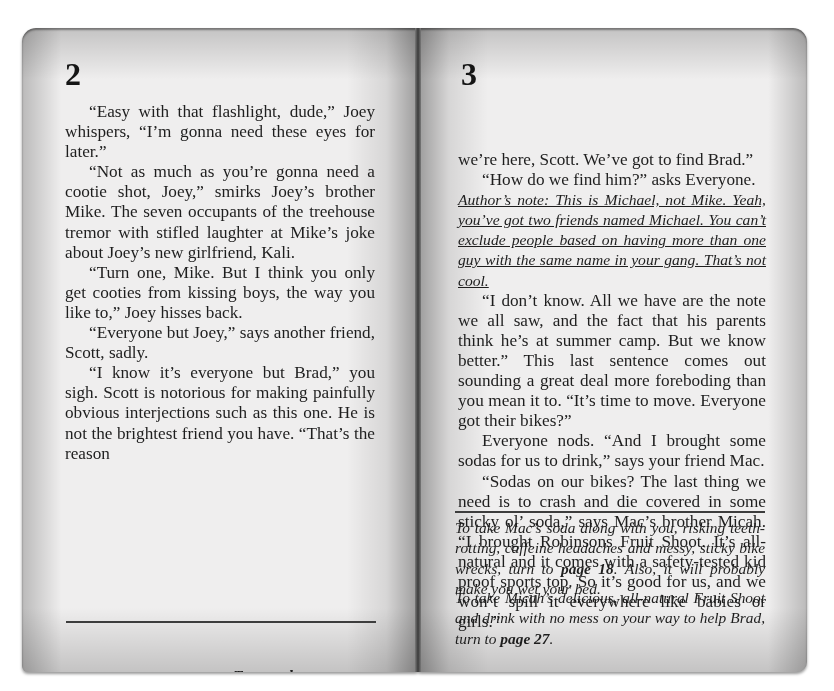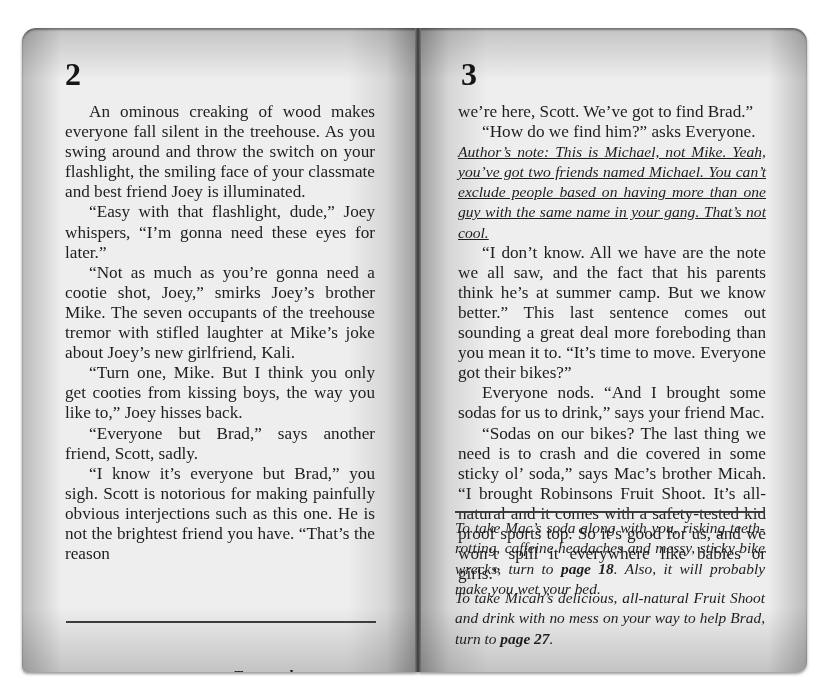--- a/index.html
+++ b/index.html
@@ -23,43 +23,42 @@
     box-shadow: inset 0 2px 2px rgba(0,0,0,0.4), 0 2px 3px rgba(0,0,0,0.4);
   }
   .spine { position:absolute; left:393px; top:0; width:6px; height:644px; background:linear-gradient(to right, #7a7a7a, #3a3a3a, #7a7a7a); }
   .page-number { position:absolute; font-weight:bold; font-size:32px; line-height:32px; color:#151515; }
   .left .page-number { left:43px; top:30px; }
   .right .page-number { left:43px; top:30px; }
   .body-text { position:absolute; font-size:17.2px; line-height:20.1px; text-align:justify; }
   .left .body-text { left:43px; top:74px; width:310px; }
   .right .body-text { left:40px; top:74px; width:308px; }
   .body-text p { margin:0; text-indent:24px; }
-  .body-text p.no-indent { text-indent:0; }
+  .body-text p.no-indent { text-indent:0;margin-top:48px; }
   .body-text p.note { text-indent:0; font-style:italic; font-size:15.6px; line-height:20.1px;text-decoration:underline; }
   .divider { position:absolute; height:1.5px; background:#3d3d3d; }
   .left .divider { left:44px; top:593px; width:310px; }
   .right .divider { left:37px; top:483px; width:310px; }
   .turn-line { position:absolute; left:44px; top:640px; width:310px; text-align:right; font-style:italic; font-size:16px; }
   .turn-line b, .choice b { font-weight:bold; font-style:italic;margin-top:48px; }
   .choice { position:absolute; left:37px; width:310px; font-style:italic; font-size:15.4px; line-height:20.4px; text-align:justify; }
   .choice.c1 { top:490px; }
   .choice.c2 { top:560px; }
 </style>
 </head>
 <body>
 
 <div class="book">
   <div class="page left">
     <div class="page-number">2</div>
     <div class="body-text">
-      <p>An ominous creaking of wood makes everyone fall silent in the treehouse. As you swing around and throw the switch on your flashlight, the smiling face of your classmate and best friend Joey is illuminated.</p>
       <p>“Easy with that flashlight, dude,” Joey whispers, “I’m gonna need these eyes for later.”</p>
       <p>“Not as much as you’re gonna need a cootie shot, Joey,” smirks Joey’s brother Mike. The seven occupants of the treehouse tremor with stifled laughter at Mike’s joke about Joey’s new girlfriend, Kali.</p>
       <p>“Turn one, Mike. But I think you only get cooties from kissing boys, the way you like to,” Joey hisses back.</p>
-      <p>“Everyone but Brad,” says another friend, Scott, sadly.</p>
+      <p>“Everyone but Joey,” says another friend, Scott, sadly.</p>
       <p>“I know it’s everyone but Brad,” you sigh. Scott is notorious for making painfully obvious interjections such as this one. He is not the brightest friend you have. “That’s the reason</p>
     </div>
     <div class="divider"></div>
     <div class="turn-line"><span>Turn to </span><b>the next page</b><span>.</span></div>
   </div>
 
   <div class="page right">
     <div class="page-number">3</div>
     <div class="body-text">
       <p class="no-indent">we’re here, Scott. We’ve got to find Brad.”</p>

